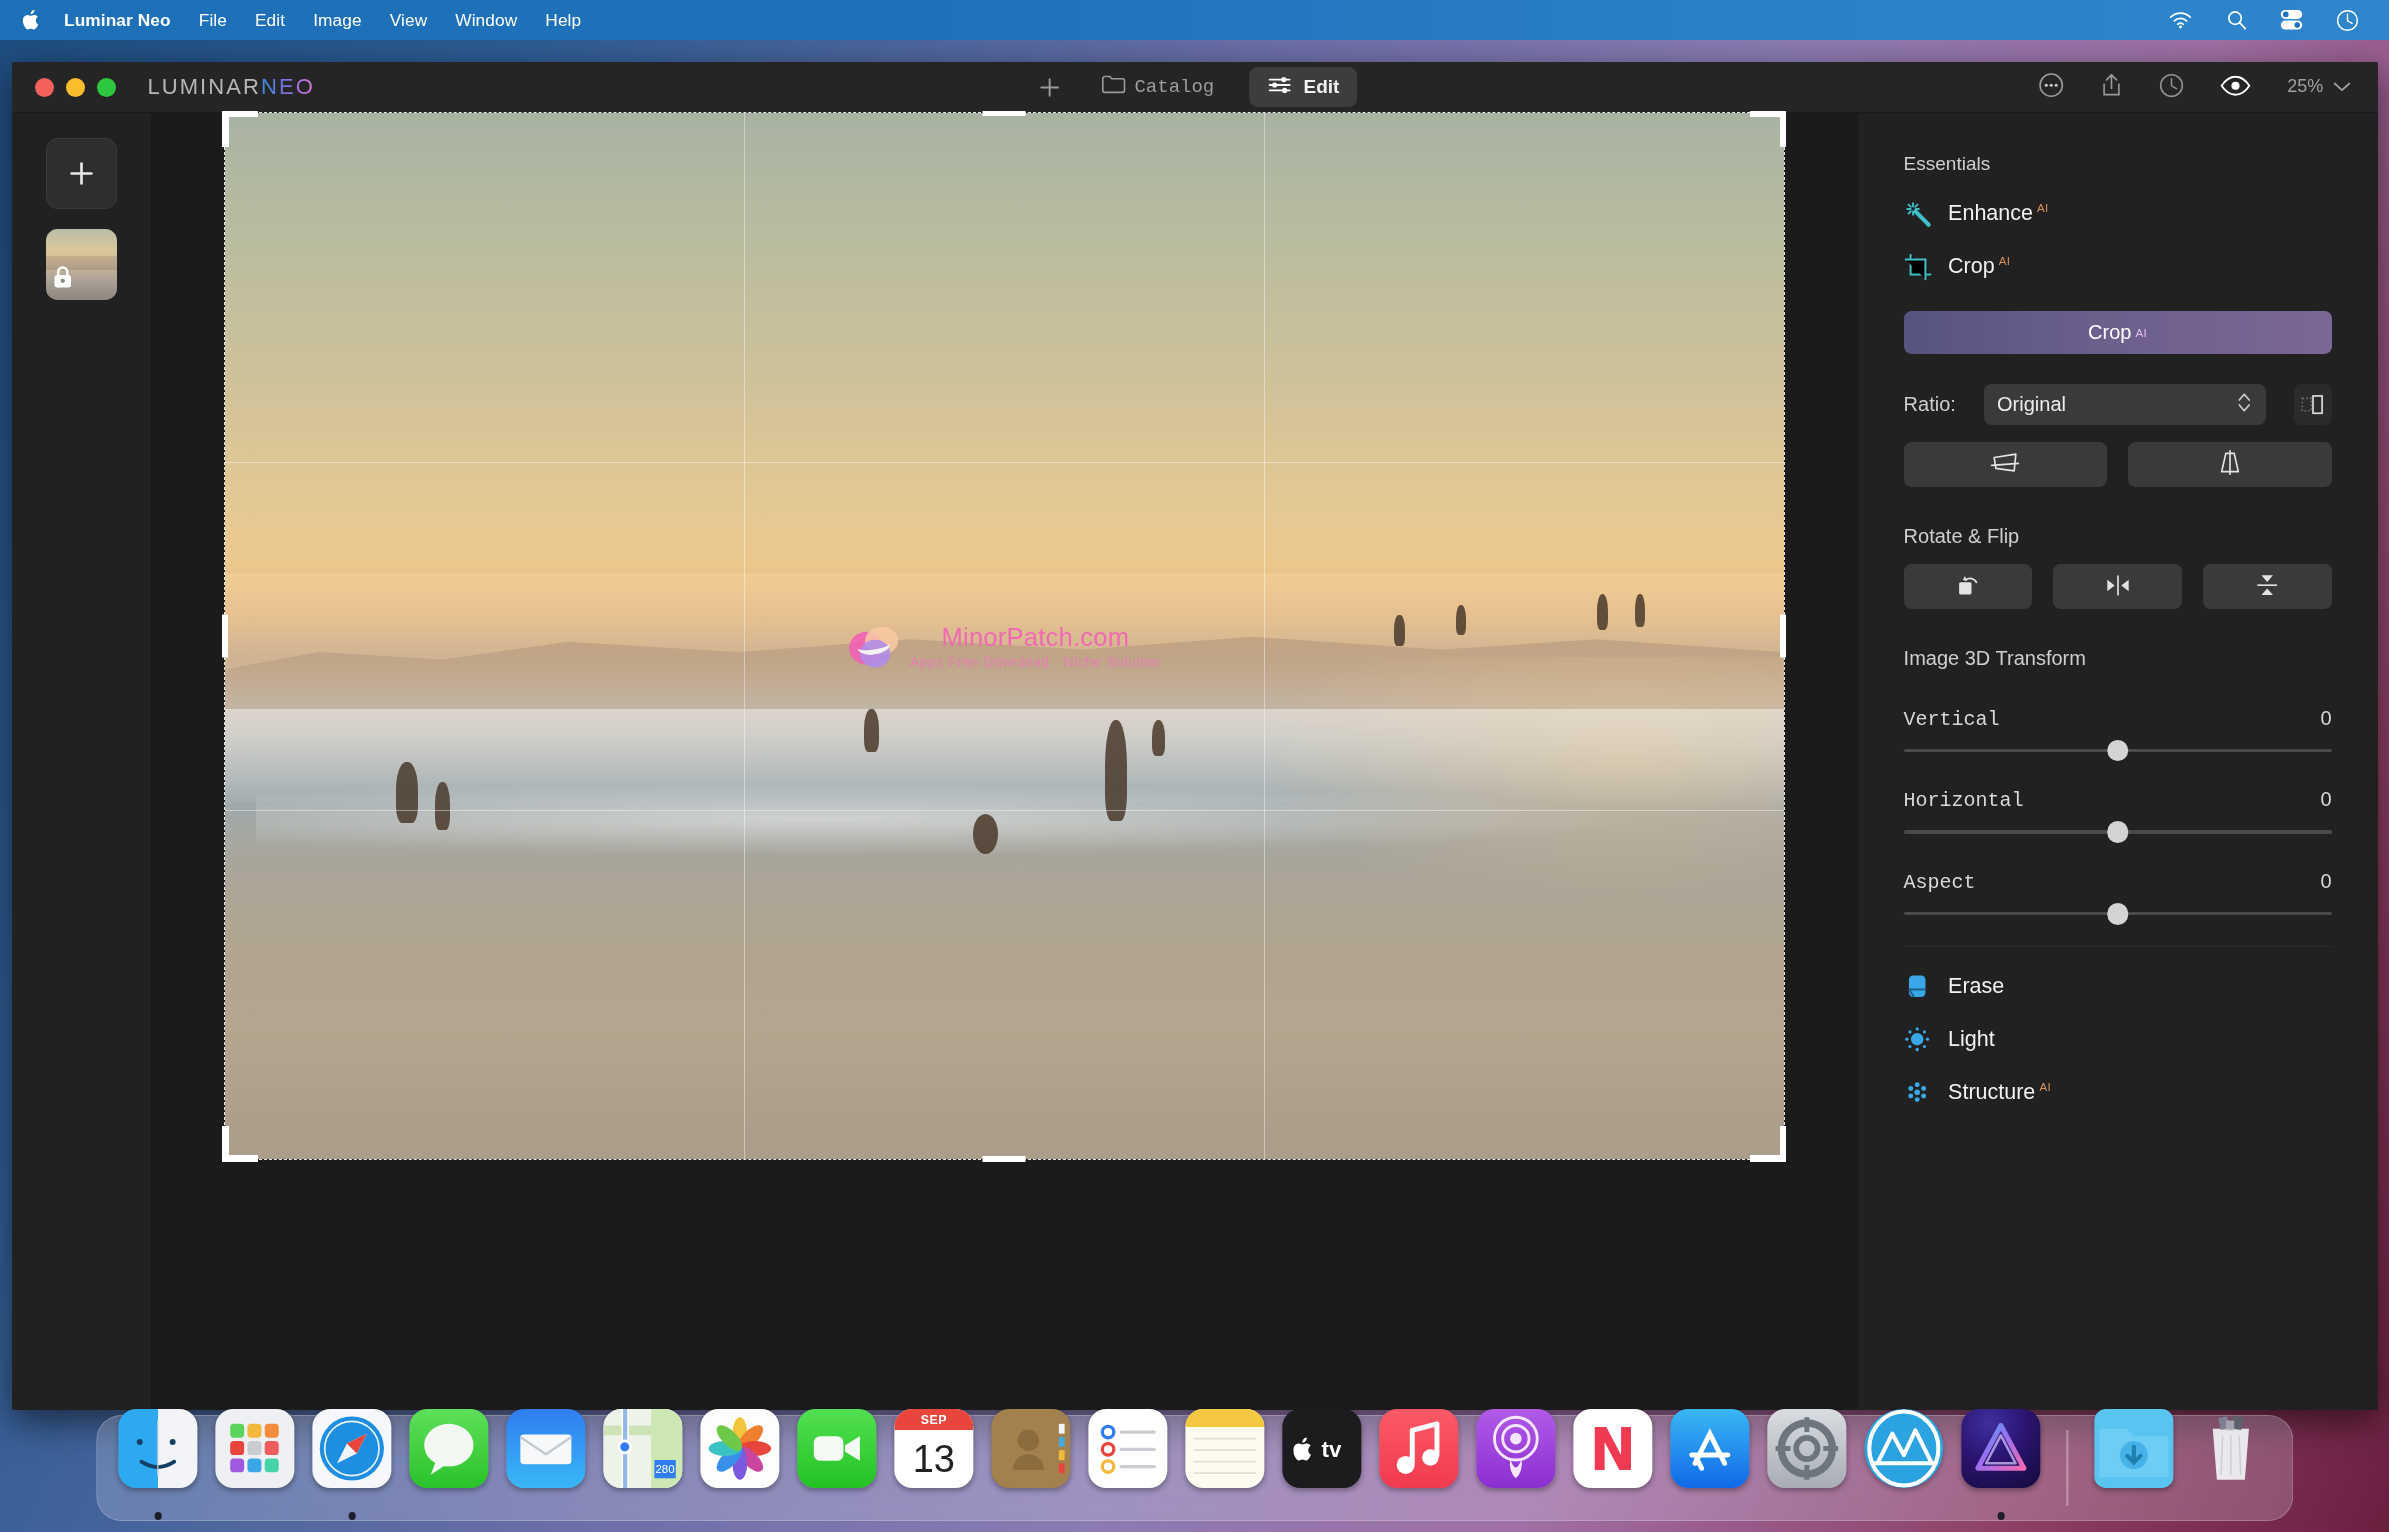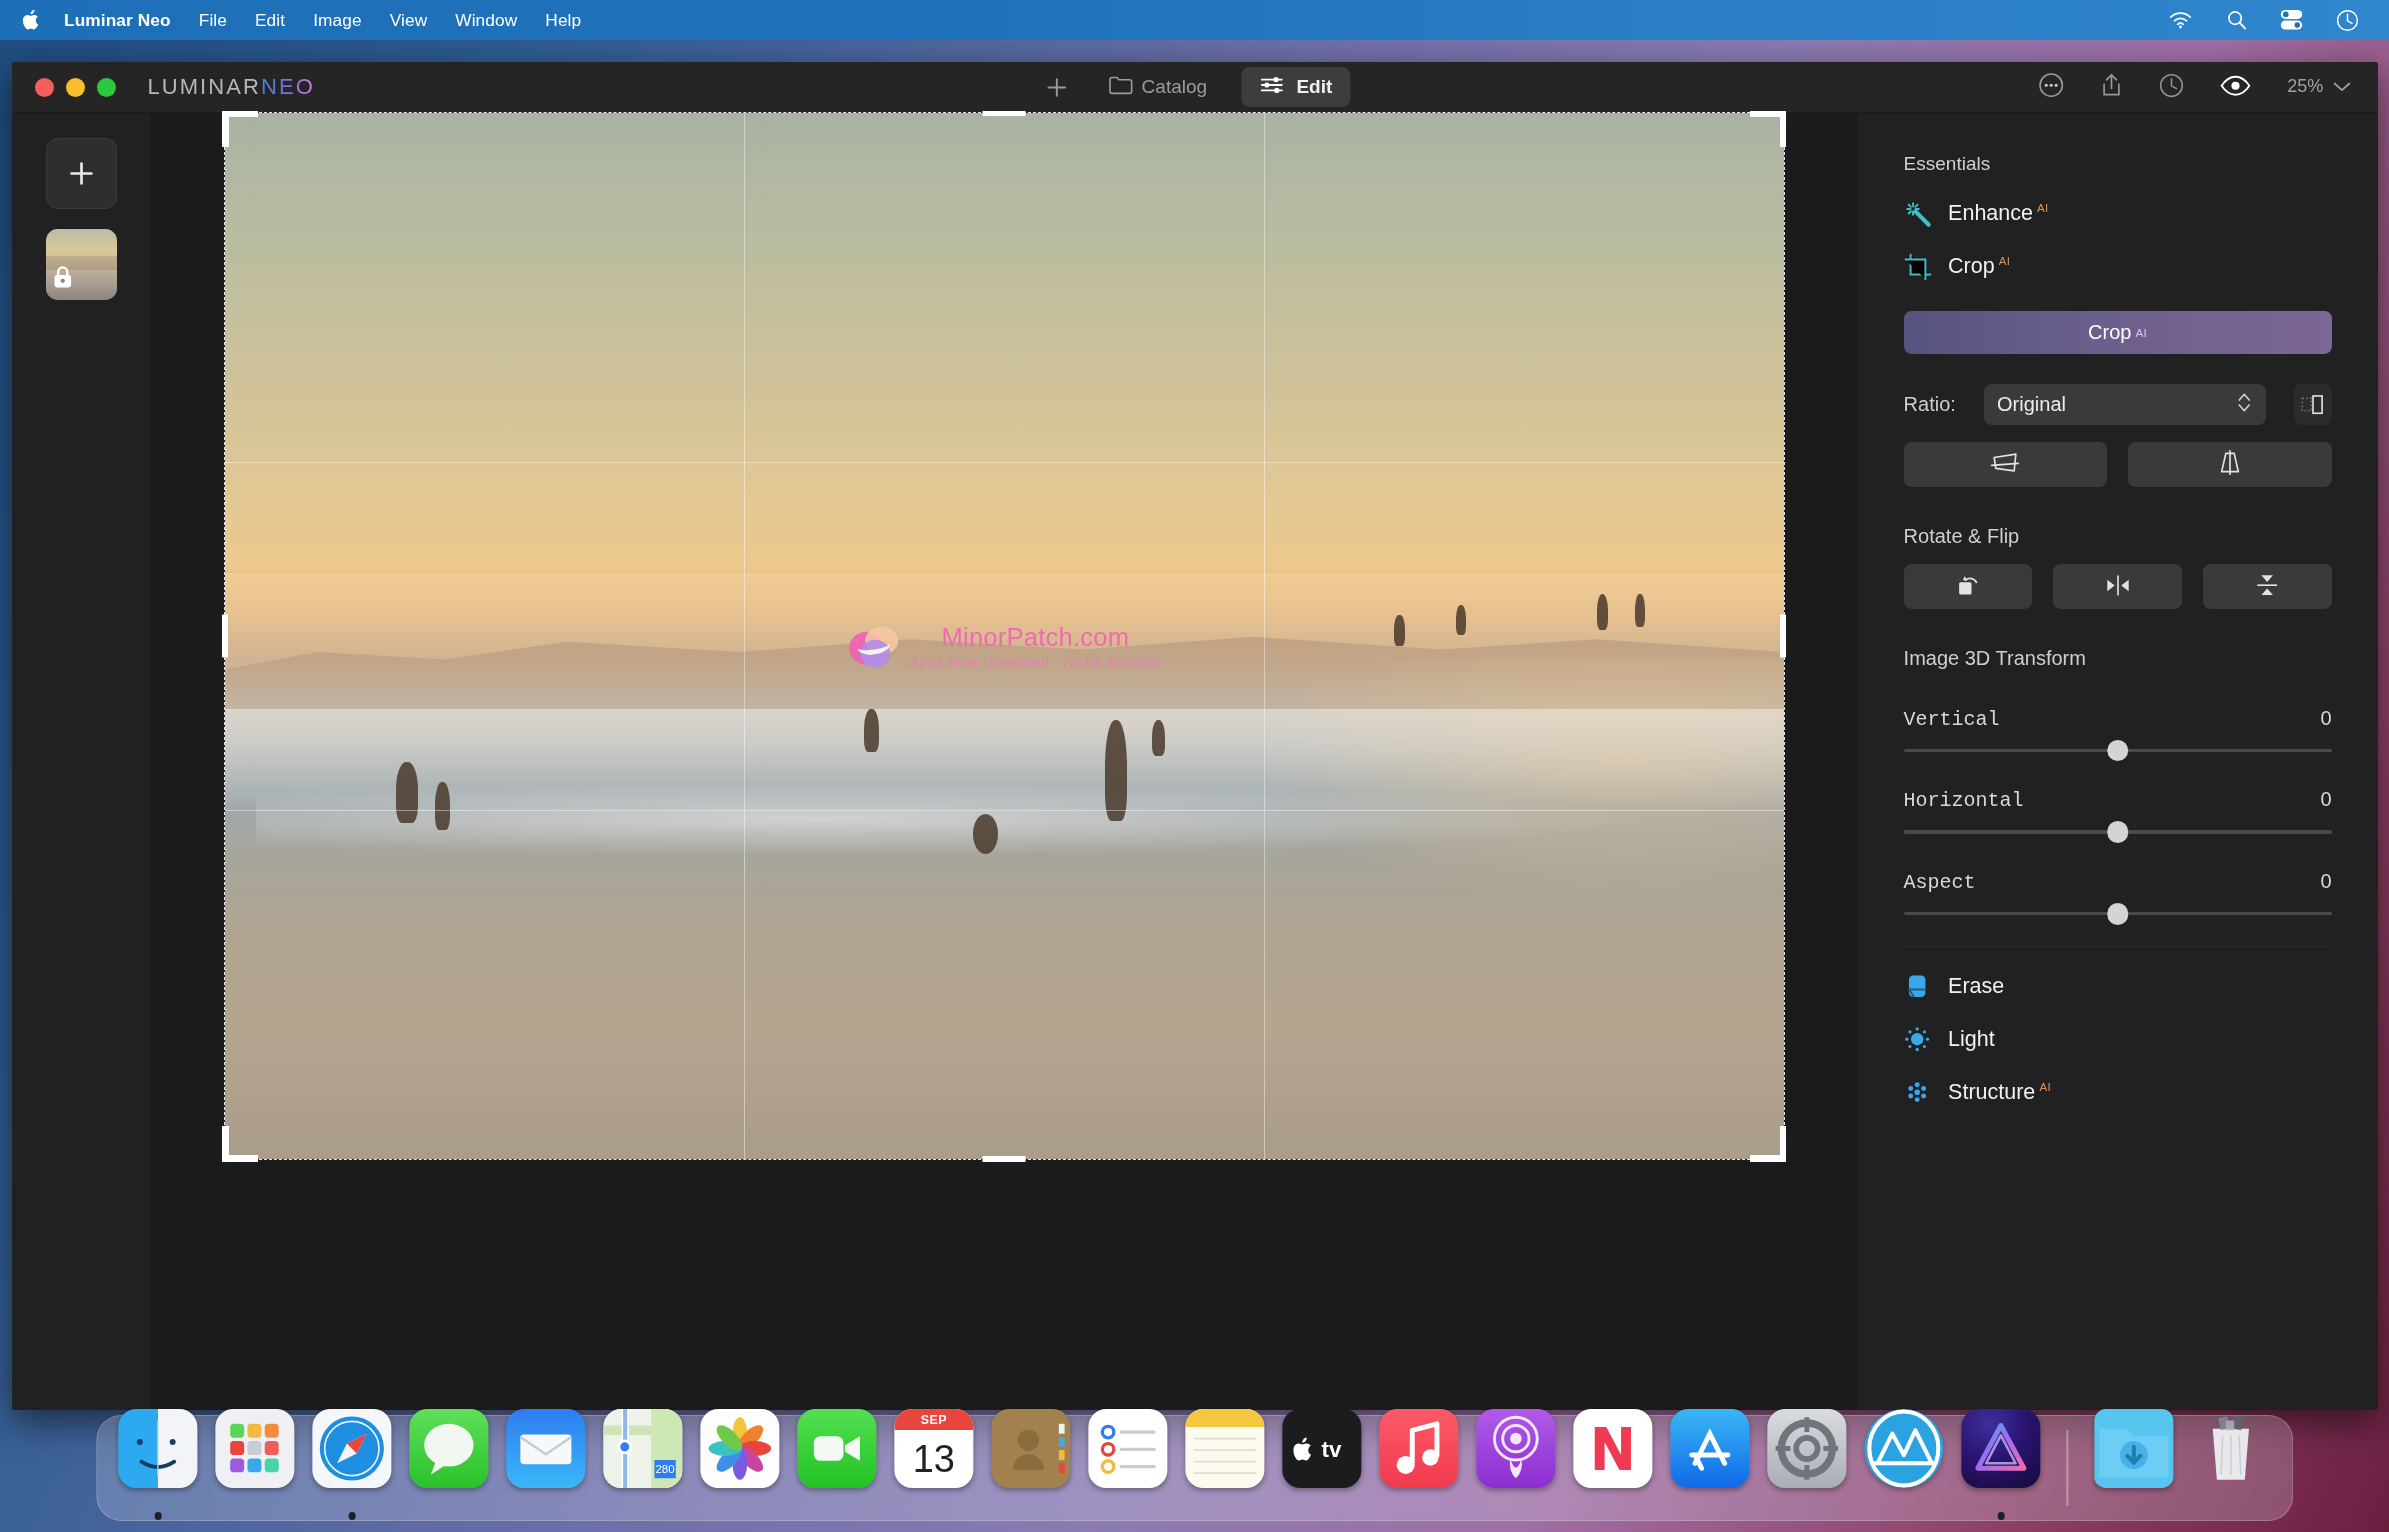--- a/index.html
+++ b/index.html
@@ -32,21 +32,21 @@
      border-bottom:0.8px solid #1a1a1a; }
   .traffic { display:flex; gap:12.4px; padding-left:23px; }
   .dot { width:19px; height:19px; border-radius:50%; }
   .dot.r{background:#f4605c;} .dot.y{background:#f9bd2e;} .dot.g{background:#2dc840;}
   .brand { margin-left:31px; font-size:22px; letter-spacing:2.1px; font-weight:500; }
   .brand .lum { color:#b7b7b7; }
   .brand .neo { background:linear-gradient(90deg,#3d8ddb 0%,#6f72e0 40%,#b06fe0 72%,#d77ad0 100%);
      -webkit-background-clip:text; background-clip:text; color:transparent; }
   .tb-center { position:absolute; left:50%; transform:translateX(-50%); display:flex; align-items:center; gap:21.5px; }
   .tb-plus { color:#9a9a9a; display:flex; align-items:center; cursor:default; padding:5px; }
-  .tb-catalog { display:flex; align-items:center; gap:8px; color:#9c9c9c; font-size:19px; padding:7.4px 13.2px; border-radius:7.4px; }
+  .tb-catalog { display:flex; align-items:center; gap:8px; color:#9c9c9c; font-size:19px; padding:7.4px 13.2px; border-radius:7.4px;font-family:Liberation Mono, monospace; }
   .tb-edit { display:flex; align-items:center; gap:11.6px; color:#f2f2f2; font-size:19px; font-weight:bold;
      background:#3d3d3d; padding:7.4px 18px; border-radius:8.3px; }
   .tb-right { position:absolute; right:26.4px; display:flex; align-items:center; gap:36px; }
   .zoomlabel { color:#a0a0a0; font-size:18px; display:flex; align-items:center; gap:10px; }
 
   .body-row { display:flex; height:1297px; }
 
   
   .leftrail { width:140px; background:#212121; padding-top:25px; display:flex; flex-direction:column;
     align-items:center; gap:20px; border-right:0.8px solid #1a1a1a; }

